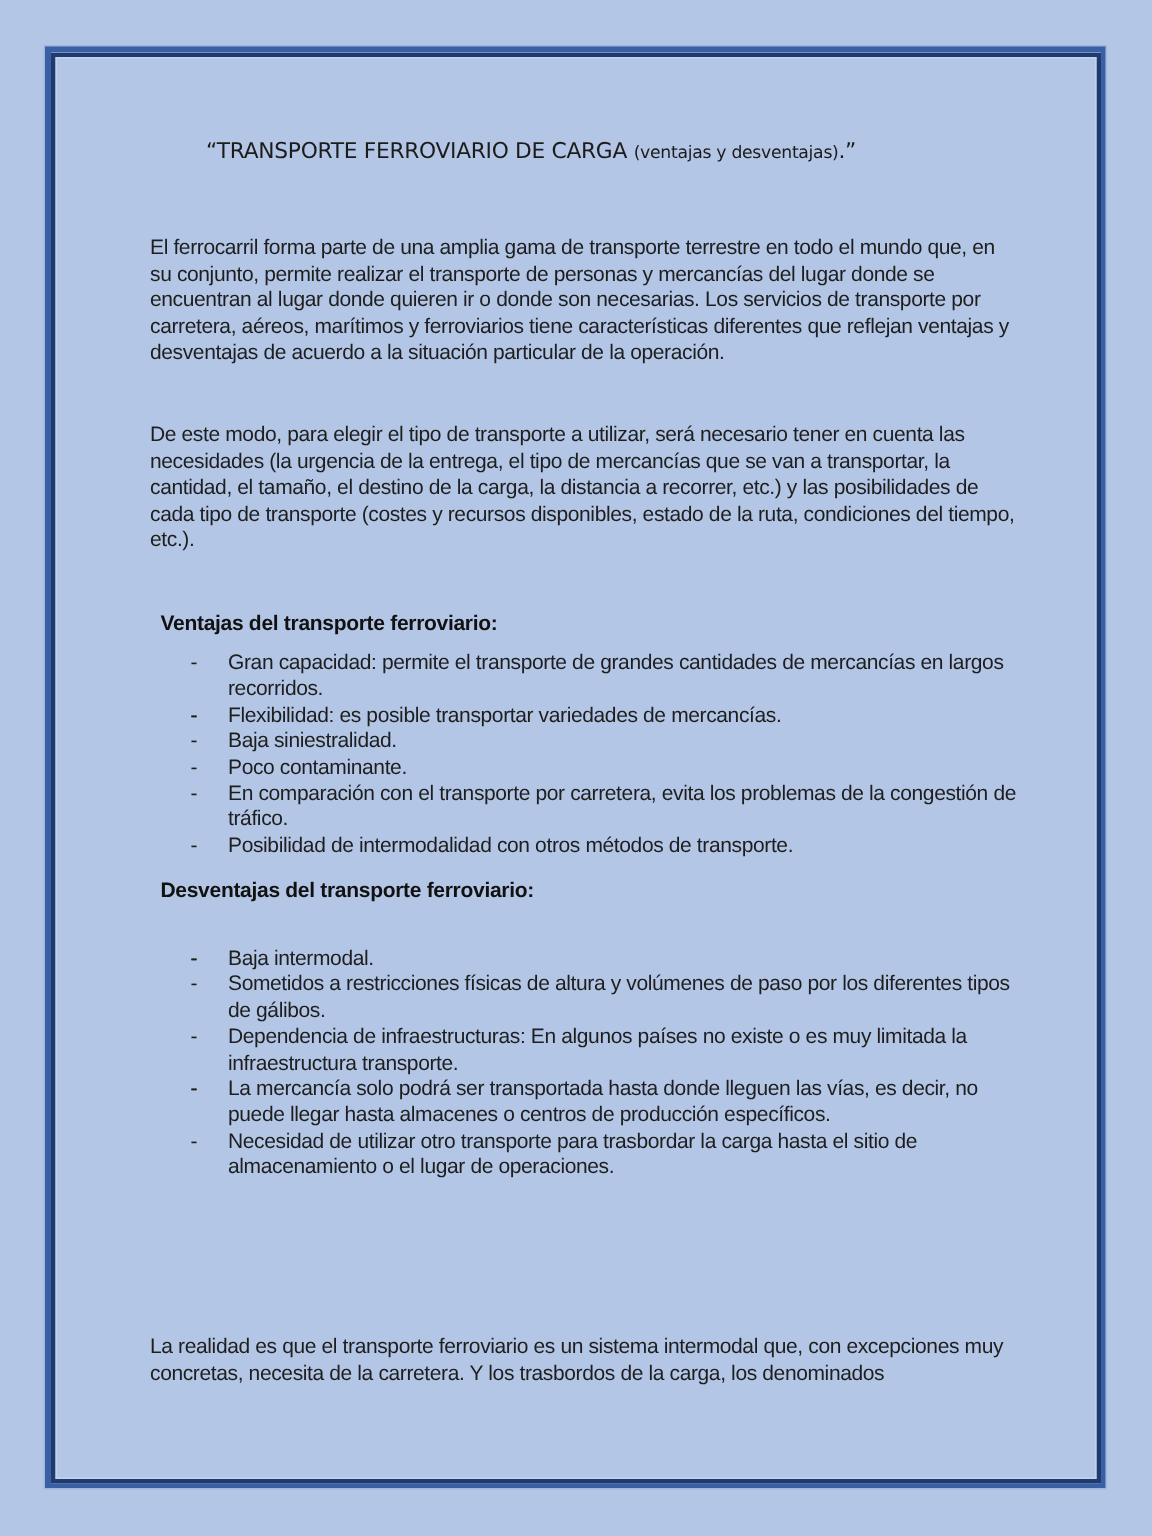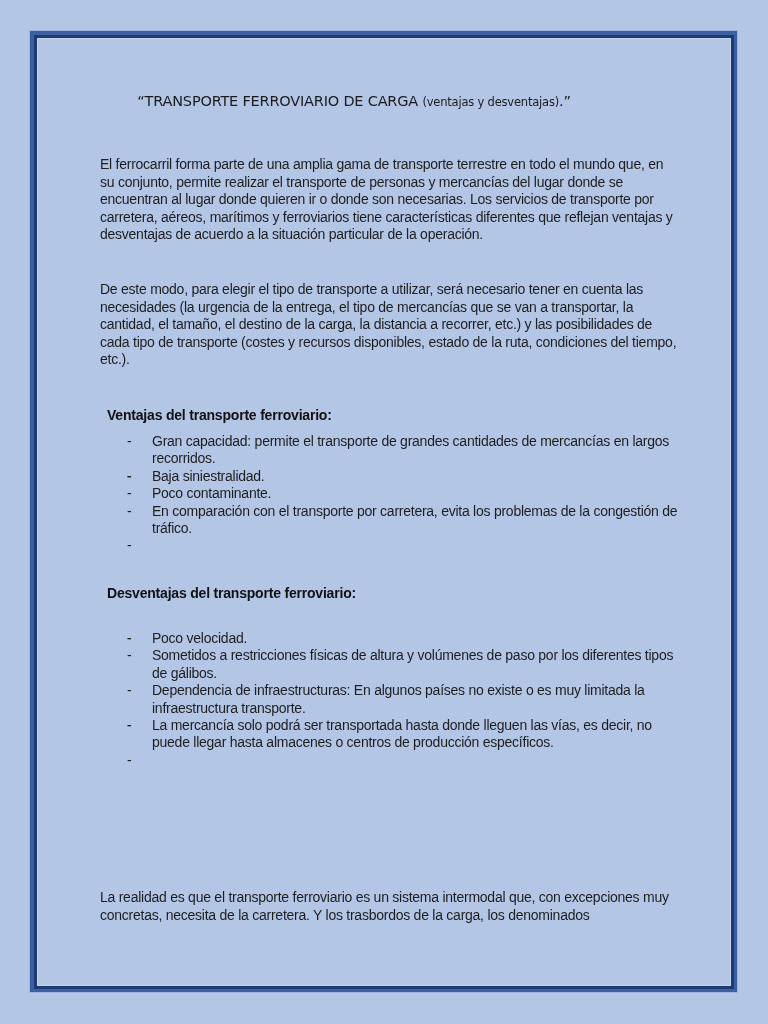--- a/index.html
+++ b/index.html
@@ -104,32 +104,32 @@
 
 <p class="para" style="top:154px;">El ferrocarril forma parte de una amplia gama de transporte terrestre en todo el mundo que, en su conjunto, permite realizar el transporte de personas y mercancías del lugar donde se encuentran al lugar donde quieren ir o donde son necesarias. Los servicios de transporte por carretera, aéreos, marítimos y ferroviarios tiene características diferentes que reflejan ventajas y desventajas de acuerdo a la situación particular de la operación.</p>
 
 <p class="para" style="top:279px;">De este modo, para elegir el tipo de transporte a utilizar, será necesario tener en cuenta las necesidades (la urgencia de la entrega, el tipo de mercancías que se van a transportar, la cantidad, el tamaño, el destino de la carga, la distancia a recorrer, etc.) y las posibilidades de cada tipo de transporte (costes y recursos disponibles, estado de la ruta, condiciones del tiempo, etc.).</p>
 
 <h3 class="section-heading" style="top:407px;">Ventajas del transporte ferroviario:</h3>
 
 <ul class="bullet-list" style="top:433px;">
   <li><span class="dash">-</span><span>Gran capacidad: permite el transporte de grandes cantidades de mercancías en largos recorridos.</span></li>
   <li><span class="dash">-</span></li>
-  <li><span class="dash">-</span></li>
+  <li><span class="dash">-</span><span>Flexibilidad: es posible transportar variedades de mercancías.</span></li>
   <li><span class="dash">-</span><span>Baja siniestralidad.</span></li>
   <li><span class="dash">-</span><span>Poco contaminante.</span></li>
   <li><span class="dash">-</span><span>En comparación con el transporte por carretera, evita los problemas de la congestión de tráfico.</span></li>
-  <li><span class="dash">-</span></li>
+  <li><span class="dash">-</span><span>Posibilidad de intermodalidad con otros métodos de transporte.</span></li>
 </ul>
 
 <h3 class="section-heading" style="top:585px;">Desventajas del transporte ferroviario:</h3>
 
 <ul class="bullet-list" style="top:630px;">
   <li><span class="dash">-</span></li>
-  <li><span class="dash">-</span><span>Poco velocidad.</span></li>
+  <li><span class="dash">-</span><span>Baja intermodal.</span></li>
   <li><span class="dash">-</span><span>Sometidos a restricciones físicas de altura y volúmenes de paso por los diferentes tipos de gálibos.</span></li>
   <li><span class="dash">-</span><span>Dependencia de infraestructuras: En algunos países no existe o es muy limitada la infraestructura transporte.</span></li>
   <li><span class="dash">-</span></li>
   <li><span class="dash">-</span><span>La mercancía solo podrá ser transportada hasta donde lleguen las vías, es decir, no puede llegar hasta almacenes o centros de producción específicos.</span></li>
-  <li><span class="dash">-</span></li>
+  <li><span class="dash">-</span><span>Necesidad de utilizar otro transporte para trasbordar la carga hasta el sitio de almacenamiento o el lugar de operaciones.</span></li>
 </ul>
 
 <p class="para" style="top:887px;">La realidad es que el transporte ferroviario es un sistema intermodal que, con excepciones muy concretas, necesita de la carretera. Y los trasbordos de la carga, los denominados</p>
 
 </body></html>

